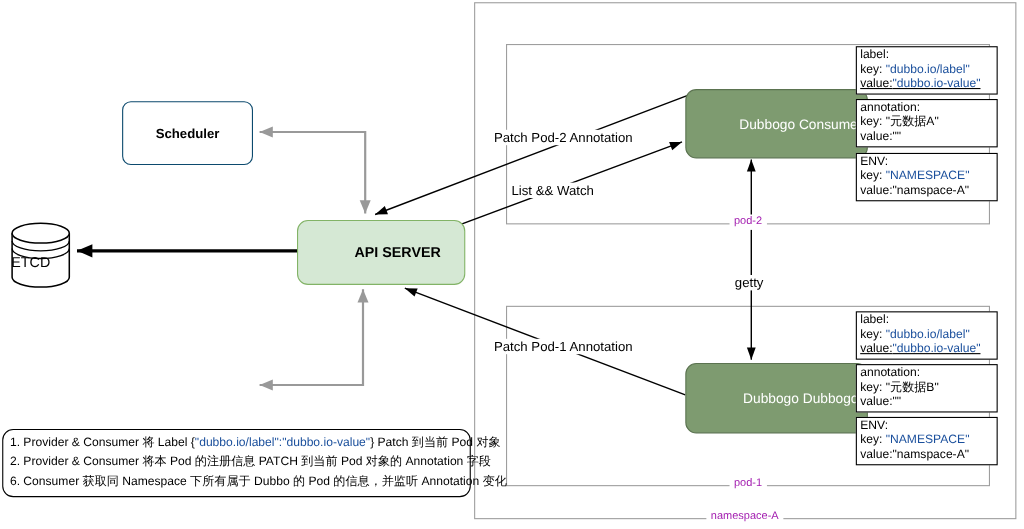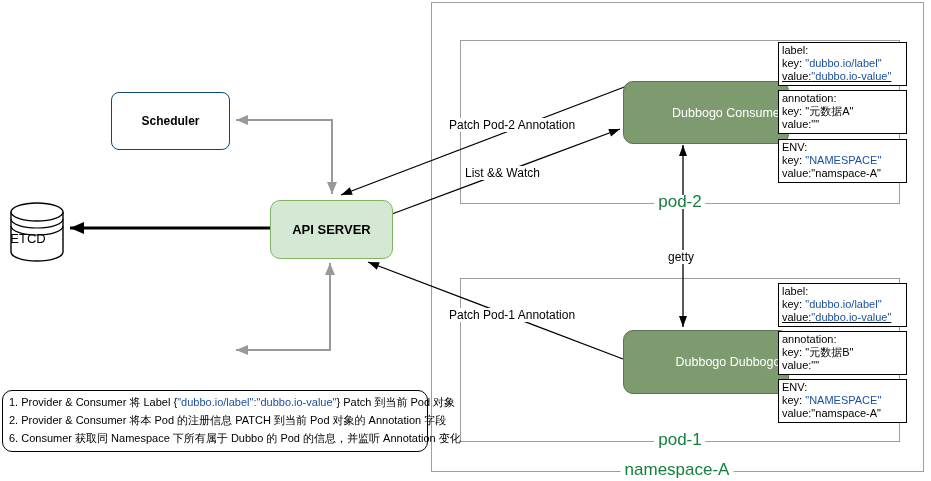--- a/index.html
+++ b/index.html
@@ -5,21 +5,21 @@
   html,body{margin:0;padding:0;background:#fff;}
   #canvas{
     position:relative;width:931px;height:481px;background:#ffffff;
     font-family:"Liberation Sans",sans-serif;overflow:hidden;
   }
   .abs{position:absolute;}
   
   .frame{position:absolute;border:1px solid #9e9e9e;background:transparent;}
   .frame-label{
     position:absolute;transform:translateX(-50%);background:#ffffff;
-    font-size:17px;color:#15803d;padding:0 4px;white-space:nowrap;line-height:14px;
+    font-size:10px;color:#a21caf;padding:0 4px;white-space:nowrap;line-height:14px;
   }
   
   .node{
     position:absolute;background:#fff;border:1px solid #0c4a6e;border-radius:8px;
     display:flex;align-items:center;justify-content:center;text-align:center;
     font-size:12px;font-weight:bold;color:#000;line-height:15px;
   }
   
   .api{
     position:absolute;background:#d5e8d4;border:1px solid #82b366;border-radius:10px;
@@ -99,21 +99,21 @@
     <path d="M3,19 A26,9 0 0 0 55,19" fill="none" stroke="#000" stroke-width="1.2"></path>
     <path d="M3,26 A26,9 0 0 0 55,26" fill="none" stroke="#000" stroke-width="1.2"></path>
   </svg>
   <div class="etcd-label">ETCD</div>
 
   <div class="node" style="left:111px;top:92px;width:117px;height:56px;">
     <span>Scheduler</span>
   </div>
 
 
-  <div class="api" style="left:270px;top:200px;width:121px;height:57px;">
+  <div class="api" style="left:270px;top:200px;width:121px;height:57px;padding-left:30px;">
     <span>API SERVER</span>
   </div>
 
   <div class="notes">
     <div><span>1. Provider &amp; Consumer 将 Label {</span><span class="blue">"dubbo.io/label":"dubbo.io-value"</span><span>} Patch 到当前 Pod 对象</span></div>
     <div>2. Provider &amp; Consumer 将本 Pod 的注册信息 PATCH 到当前 Pod 对象的 Annotation 字段</div>
     <div>6. Consumer 获取同 Namespace 下所有属于 Dubbo 的 Pod 的信息，并监听 Annotation 变化</div>
   </div>
 
   <div class="dubbo" style="left:623px;top:81px;width:120px;height:61px;">

